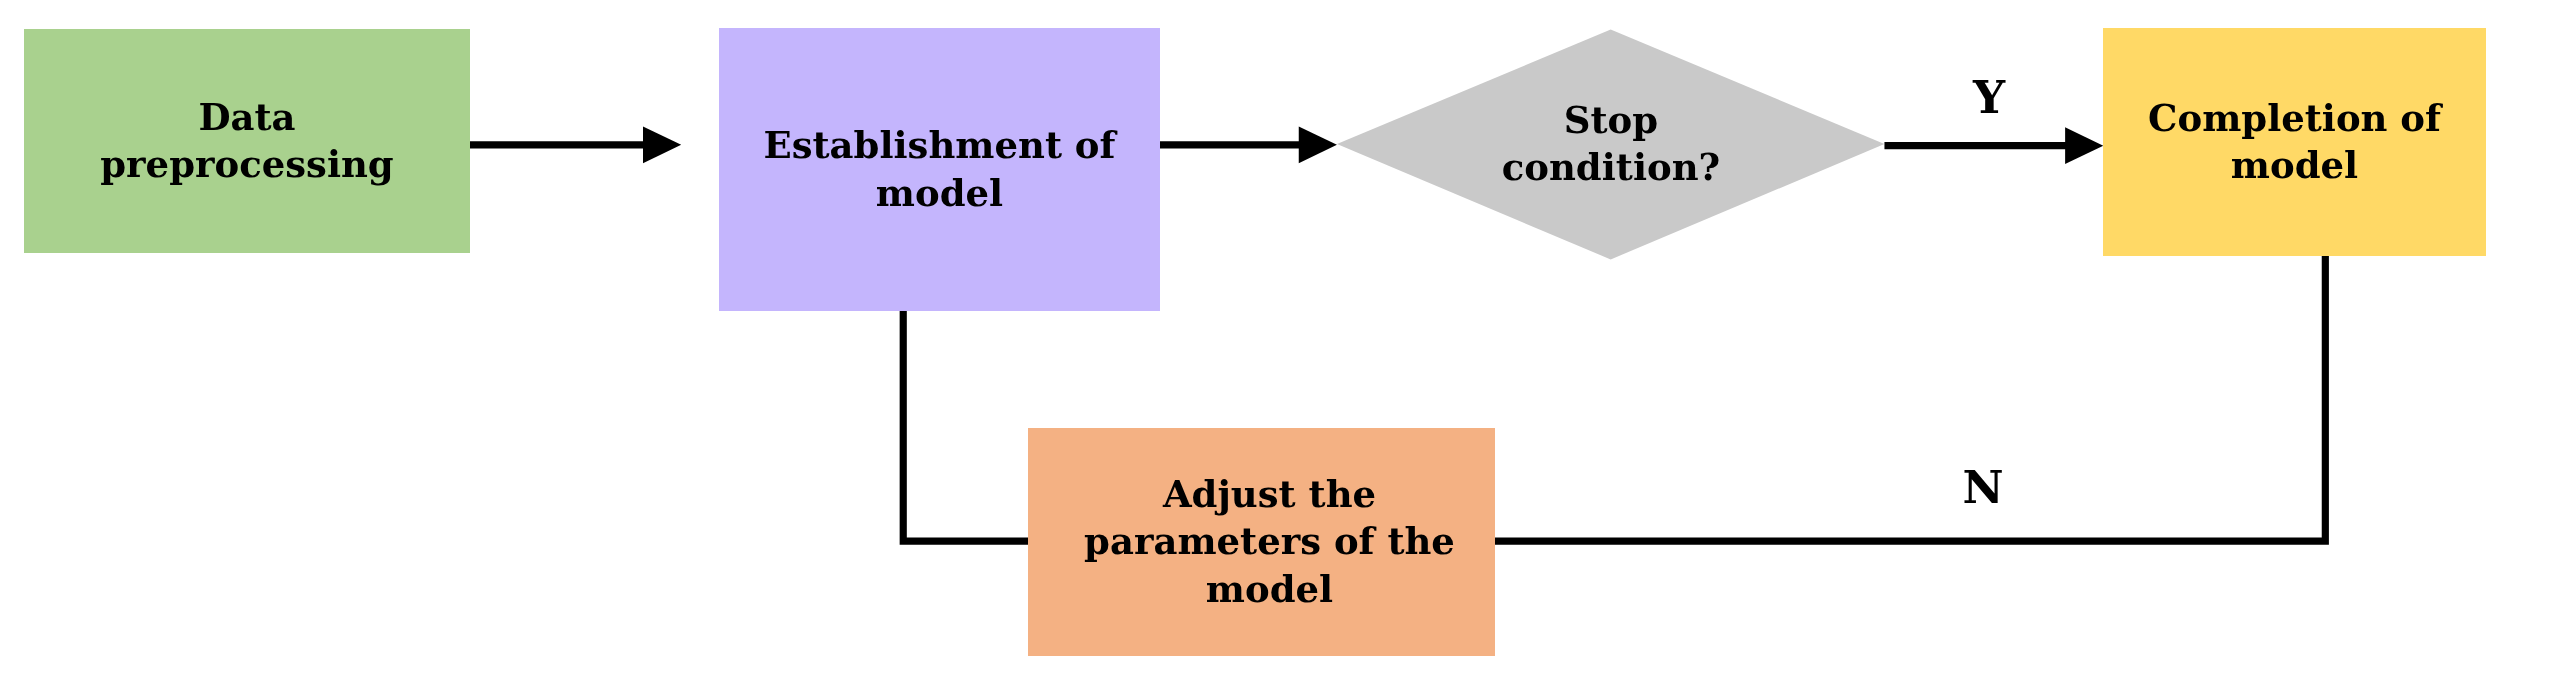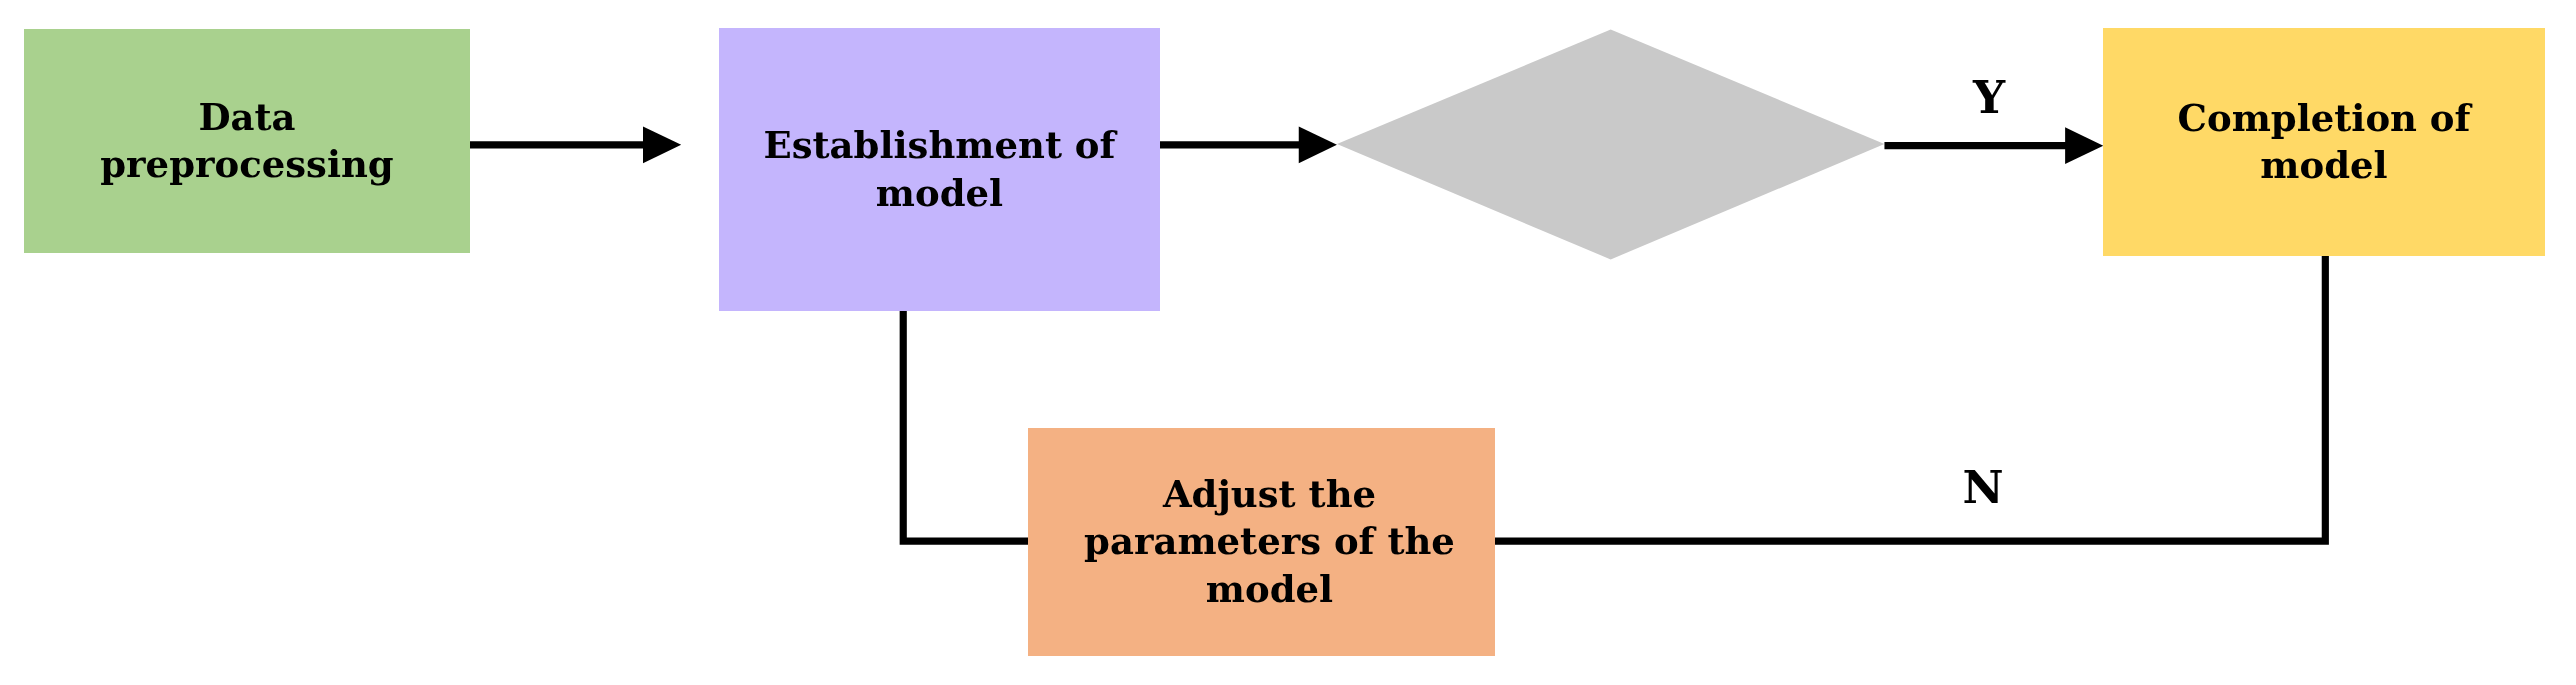--- a/index.html
+++ b/index.html
@@ -75,22 +75,26 @@
   <div class="node" style="left: 24px; top: 29px; width: 446px; height: 224px; background-color: rgb(169, 209, 142);">
     <span class="label">Data
 preprocessing</span>
   </div>
 
   <div class="node" style="left: 719px; top: 28px; width: 441px; height: 283px; background-color: #c4b5fd;">
     <span class="label">Establishment of
 model</span>
   </div>
 
+  <div class="node decision" style="left:1337px; top:29.4px; width:548px; height:230px;">
+    <span class="label">Stop
+condition?</span>
+  </div>
 
-  <div class="node" style="left: 2103px; top: 28px; width: 442px; height: 228px; background-color: rgb(255, 217, 102);">
+  <div class="node" style="left: 2103px; top: 28px; width: 383px; height: 228px; background-color: rgb(255, 217, 102);">
     <span class="label">Completion of
 model</span>
   </div>
 
   <div class="node" style="left: 1028px; top: 428px; width: 451px; height: 228px; background-color: rgb(244, 177, 131); padding-left: 16px;">
     <span class="label">Adjust the
 parameters of the
 model</span>
   </div>
 

